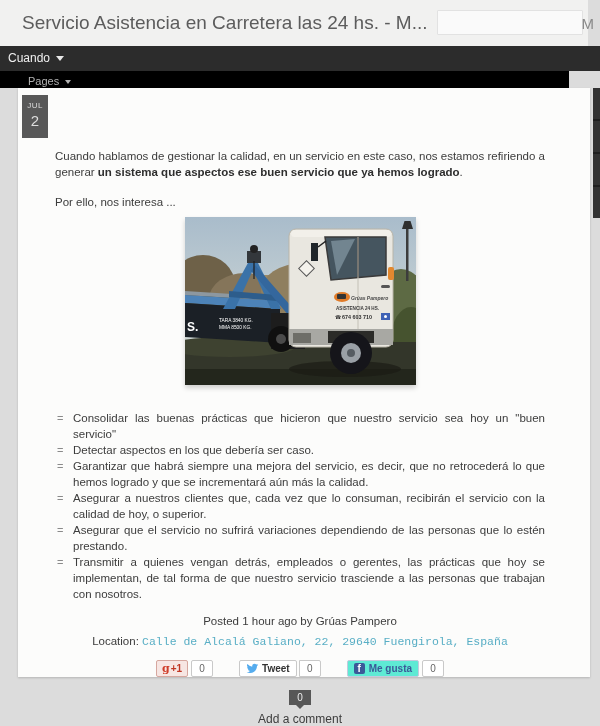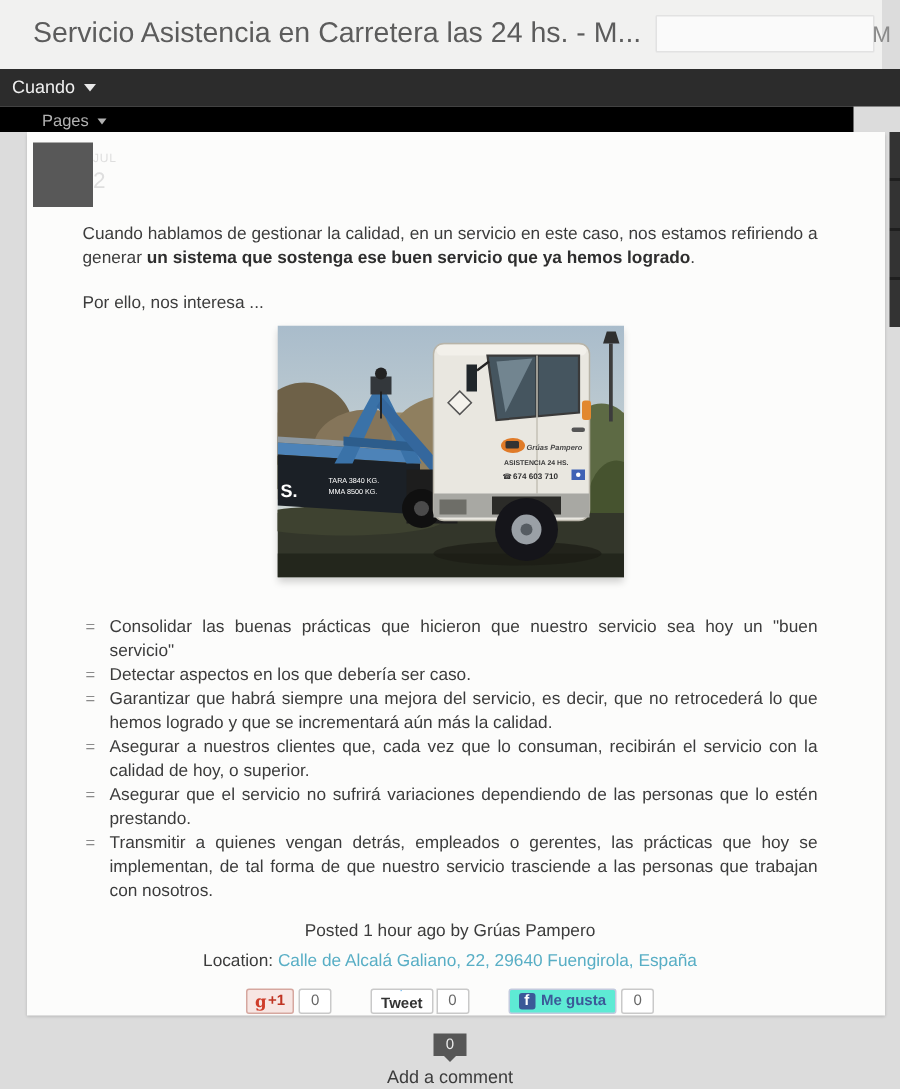--- a/index.html
+++ b/index.html
@@ -44,22 +44,22 @@
     position:absolute; top:88px; right:0; width:7px; height:130px;
     background:repeating-linear-gradient(to bottom,#333 0,#333 31px,#1f1f1f 31px,#1f1f1f 33px);
   }
 
   
   .card {
     position:absolute; left:18px; top:88px; width:572px; height:589px;
     background:#fcfcfb; box-shadow:0 1px 2px rgba(0,0,0,.18);
   }
   .date-badge {
-    position:absolute; left:4px; top:7px; width:14px; height:43px;
-    background:#585858; color:#dedede; text-align:center; cursor:pointer;padding-left:40px;
+    position:absolute; left:4px; top:7px; width:26px; height:43px;
+    background:#585858; color:#dedede; text-align:center; cursor:pointer;
   }
   .date-month { display:block; font-size:8px; letter-spacing:.5px; margin-top:6px; }
   .date-day { display:block; font-size:15px; margin-top:2px; }
 
   .card-inner { padding:60px 45px 0 37px; }
   .para { font-size:11.5px; line-height:16px; text-align:justify; color:#3c3c3c; }
   .para b { color:#2e2e2e; }
   .para-2 { margin-top:14px; text-align:left; }
 
   .photo-wrap {
@@ -72,42 +72,42 @@
   .post-list li {
     position:relative; padding-left:18px; font-size:11.5px; line-height:16px;
     text-align:justify; color:#3c3c3c;
   }
   .post-list li::before {
     content:"="; position:absolute; left:2px; top:0; color:#8a8a8a; font-size:11px;
   }
 
   .posted-line { margin-top:13px; text-align:center; font-size:11.5px; color:#3c3c3c; }
   .location-line { margin-top:8px; text-align:center; font-size:11.5px; color:#3c3c3c; }
-  .location-link { color:#58aec5; text-decoration:none; cursor:pointer; }
+  .location-link { color:#58aec5; text-decoration:none; cursor:pointer;font-family:Liberation Mono, monospace; }
 
   
   .social-row {
     margin-top:10px; display:flex; justify-content:center; align-items:center; gap:26px; height:20px;
   }
   .social-group { display:flex; align-items:center; gap:3px; }
   .gplus-btn {
     display:flex; align-items:center; gap:1px; height:17px; padding:0 5px;
     background:#f7e6e3; border:1px solid #d6a79f; border-radius:2px; cursor:pointer;
     font-size:10px; font-weight:bold; color:#c03523;
   }
   .gp-g::before { content:"g"; font-family:"DejaVu Serif",serif; font-weight:bold; color:#cf3d2a; font-size:11px; }
   .count-bubble {
     height:17px; min-width:22px; padding:0 4px; background:#fff; border:1px solid #c9c9c9;
     border-radius:2px; font-size:10px; color:#666; display:flex; align-items:center; justify-content:center;
     cursor:pointer;
   }
   .tweet-btn {
     display:flex; align-items:center; gap:3px; height:17px; padding:0 6px;
     background:#fff; border:1px solid #c9c9c9; border-radius:2px; cursor:pointer;
-    font-size:10px; font-weight:bold; color:#333;flex-direction:column;
+    font-size:10px; font-weight:bold; color:#333;
   }
   .tweet-count { border-radius:0 2px 2px 0; margin-left:-1px; }
   .fb-btn {
     display:flex; align-items:center; gap:4px; height:17px; padding:0 6px;
     background:#5eead4; border:1px solid #c3cade; border-radius:2px; cursor:pointer;
     font-size:10px; font-weight:bold; color:#3b5998;
   }
   .fb-f {
     width:11px; height:11px; background:#3b5998; border-radius:2px; color:#fff;
     font-size:10px; font-weight:bold; line-height:11px; text-align:center;
@@ -155,21 +155,21 @@
 
   <div class="side-strip"></div>
 
   <div class="card">
     <div class="date-badge">
       <span class="date-month">JUL</span>
       <span class="date-day">2</span>
     </div>
 
     <div class="card-inner">
-      <p class="para"><span>Cuando hablamos de gestionar la calidad, en un servicio en este caso, nos estamos refiriendo a generar </span><b>un sistema que sostenga ese buen servicio que ya hemos logrado</b><span>.</span></p>
+      <p class="para"><span>Cuando hablamos de gestionar la calidad, en un servicio en este caso, nos estamos refiriendo a generar </span><b>un sistema que aspectos ese buen servicio que ya hemos logrado</b><span>.</span></p>
 
       <p class="para para-2">Por ello, nos interesa ...</p>
 
       <div class="photo-wrap">
         <svg width="231" height="168" viewBox="0 0 231 168">
           <defs>
             <linearGradient id="sky" x1="0" y1="0" x2="0" y2="1">
               <stop offset="0" stop-color="#a9bccb"></stop>
               <stop offset="0.6" stop-color="#c9d3d4"></stop>
               <stop offset="1" stop-color="#d9ddd6"></stop>

